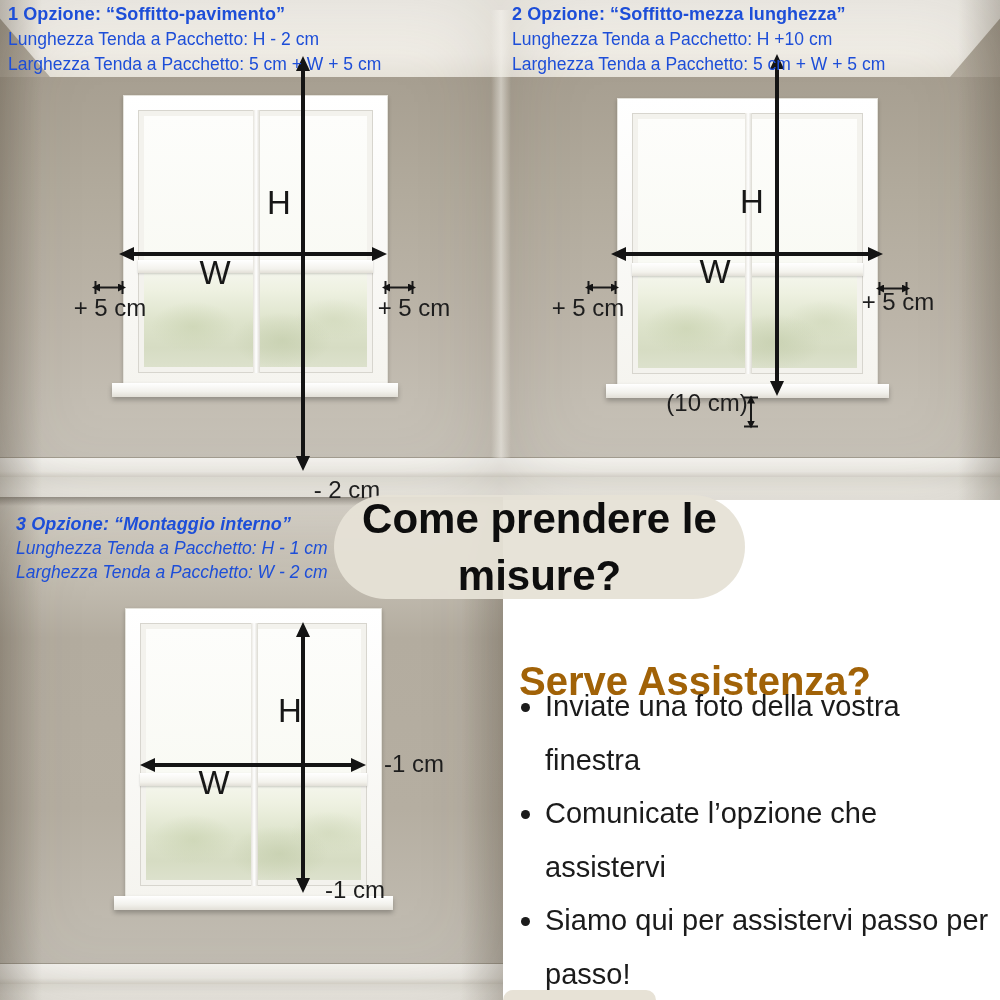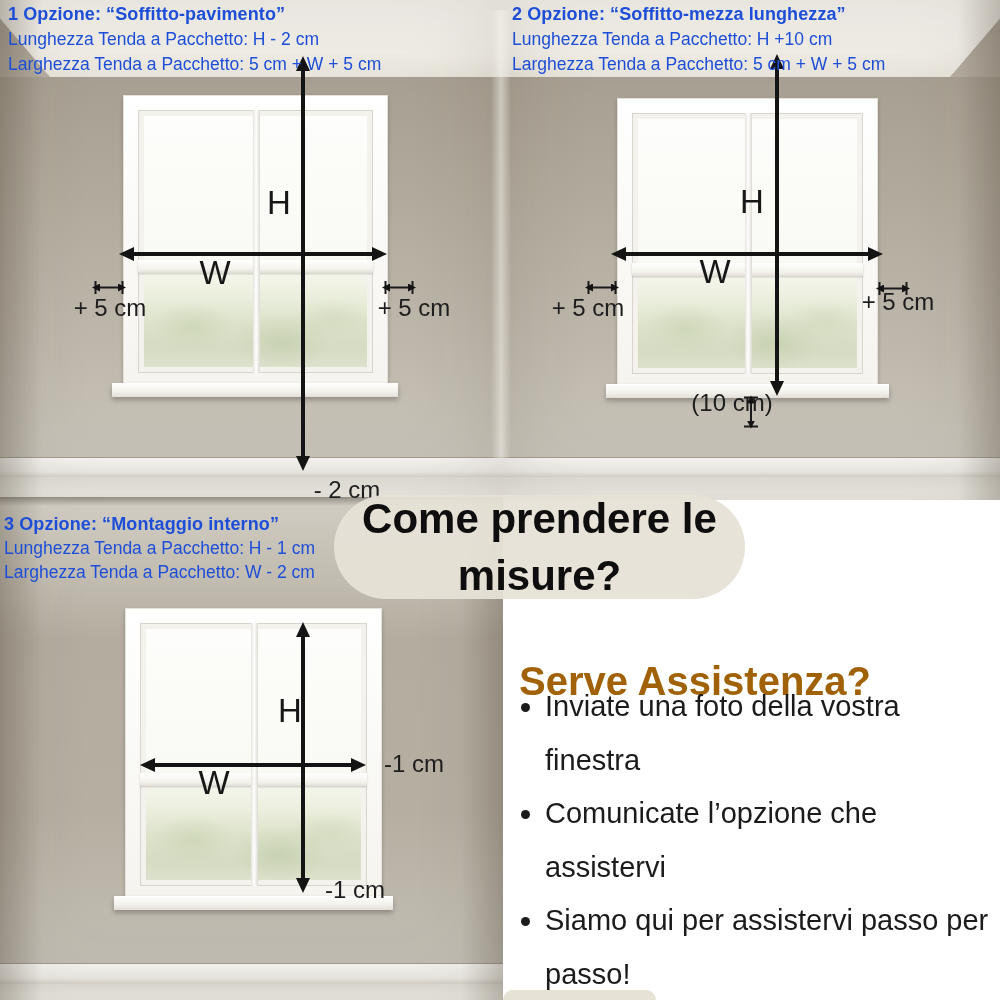--- a/index.html
+++ b/index.html
@@ -40,21 +40,21 @@
       linear-gradient(180deg,#f8f9f3 0%,#eef1e1 28%,#dde3cb 58%,#d6dcc3 82%,#dce1cc 100%);}
   .rail{position:absolute;left:0;right:0;top:150px;height:13px;background:linear-gradient(180deg,#ffffff 0%,#f3f2ec 70%,#e2dfd7 100%);box-shadow:0 1px 2px rgba(0,0,0,.18);}
   .mullion{position:absolute;top:0;bottom:0;left:50%;width:7px;margin-left:-3px;background:linear-gradient(90deg,#e5e3dc 0%,#ffffff 45%,#dcdad2 100%);}
   .sill{position:absolute;background:linear-gradient(180deg,#ffffff 0%,#f2f1ec 60%,#e2dfd7 100%);box-shadow:0 3px 5px rgba(0,0,0,.25);}
   
   .opt-header{position:absolute;color:#1d4ed8;}
   .opt-title{font-size:18px;font-weight:bold;line-height:25px;letter-spacing:.1px;}
   .opt-line{font-size:17.5px;line-height:25px;}
   #hdr1{left:8px;top:2px;}
   #hdr2{left:512px;top:2px;}
-  #hdr3{left:4px;top:512px;}
+  #hdr3{left:16px;top:512px;font-style:italic;}
   #hdr3 .opt-title,#hdr3 .opt-line{line-height:24px;}
   
   .mlabel{position:absolute;transform:translate(-50%,-50%);font-size:33px;color:#171717;white-space:nowrap;}
   .slabel{position:absolute;transform:translate(-50%,-50%);font-size:24px;color:#1d1d1d;white-space:nowrap;}
   
   .arrows{position:absolute;left:0;top:0;pointer-events:none;}
   
   .assist-panel{position:absolute;left:503px;top:500px;width:497px;height:500px;background:#ffffff;}
   .assist-heading{position:absolute;left:16px;right:8px;top:126px;text-align:left;font-size:40px;font-weight:bold;color:#a16207;}
   .assist-list{position:absolute;left:20px;top:180px;width:468px;margin:0;padding:0 0 0 22px;list-style:disc;font-size:29px;line-height:53.5px;color:#1b1b1b;}
@@ -188,21 +188,21 @@
   <span class="mlabel" style="left:279px;top:203px;">H</span>
   <span class="mlabel" style="left:215px;top:273px;">W</span>
   <span class="slabel" style="left:110px;top:308px;">+ 5 cm</span>
   <span class="slabel" style="left:414px;top:308px;">+ 5 cm</span>
   <span class="slabel" style="left:347px;top:463px;margin-top:27px;">- 2 cm</span>
 
   <span class="mlabel" style="left:752px;top:202px;">H</span>
   <span class="mlabel" style="left:715px;top:272px;">W</span>
   <span class="slabel" style="left:588px;top:308px;">+ 5 cm</span>
   <span class="slabel" style="left:898px;top:302px;">+ 5 cm</span>
-  <span class="slabel" style="left:707px;top:403px;margin-left:25px;">(10 cm)</span>
+  <span class="slabel" style="left:707px;top:403px;">(10 cm)</span>
 
   <span class="mlabel" style="left:290px;top:711px;">H</span>
   <span class="mlabel" style="left:214px;top:783px;">W</span>
   <span class="slabel" style="left:414px;top:764px;">-1 cm</span>
   <span class="slabel" style="left:355px;top:890px;">-1 cm</span>
 
   <section class="assist-panel">
     <h2 class="assist-heading">Serve Assistenza?</h2>
     <ul class="assist-list">
       <li>

